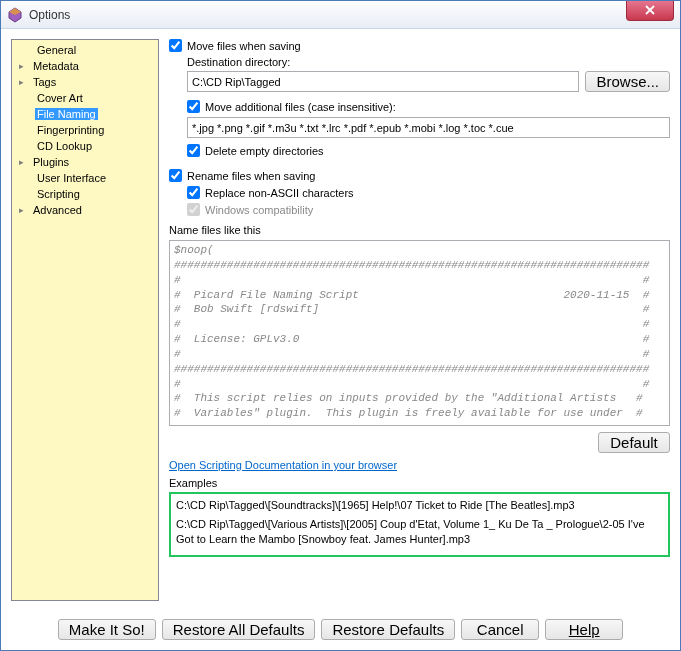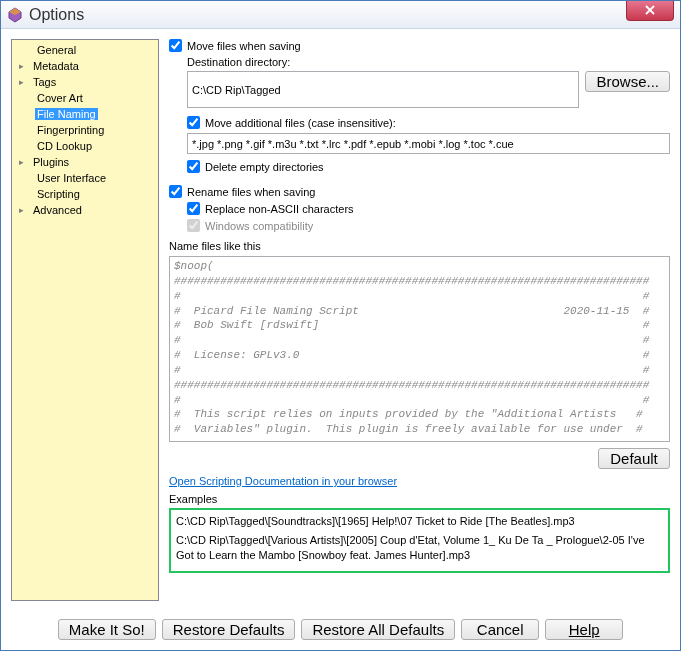--- a/index.html
+++ b/index.html
@@ -1,35 +1,35 @@
 <!DOCTYPE html>
 <html><head>
 <meta charset="utf-8">
 <style>
 * { box-sizing: border-box; margin: 0; padding: 0; }
 body { font-family: "Segoe UI", Tahoma, sans-serif; font-size: 11px; background: #fff; width: 681px; height: 651px; overflow: hidden; }
 .window { width: 681px; height: 651px; border: 1px solid #4a7bb8; background: #fff; display: flex; flex-direction: column; }
 .titlebar { height: 28px; background: linear-gradient(#fdfdfe, #e8edf5); border-bottom: 1px solid #c9d6e8; display: flex; align-items: center; padding: 0 0 0 6px; }
 .titlebar .icon { width: 16px; height: 16px; margin-right: 6px; display: inline-flex; align-items: center; justify-content: center; }
-.titlebar .title { flex: 1; font-size: 16px; color: #333; }
+.titlebar .title { flex: 1; font-size: 12px; color: #333; }
 .close-btn { width: 48px; height: 20px; background: linear-gradient(#e5758e, #c8384f); border: 1px solid #9a2b3d; border-top: none; border-radius: 0 0 4px 4px; margin-right: 6px; margin-top: -8px; display: flex; align-items: center; justify-content: center; color: #fff; cursor: pointer; }
 .close-btn svg { width: 10px; height: 10px; }
 .body { flex: 1; display: flex; padding: 10px; gap: 10px; }
 .sidebar { width: 148px; border: 1px solid #828790; background: #fef9c3; padding: 2px 1px; overflow-y: auto; }
 .tree-item { display: flex; align-items: center; height: 16px; padding-left: 6px; cursor: pointer; white-space: nowrap; }
 .tree-item .arrow { width: 12px; display: inline-block; color: #7a7a7a; font-size: 9px; }
 .tree-item .label { padding: 0 2px; }
 .tree-item.selected .label { background: #3399ff; color: #fff; }
 .content { flex: 1; display: flex; flex-direction: column; }
 .checkbox-row { display: flex; align-items: center; margin-bottom: 4px; }
 .checkbox-row input { margin-right: 5px; }
 .group { border: none; margin-left: 18px; margin-bottom: 8px; }
 .field-label { margin-bottom: 3px; }
 .dest-row { display: flex; gap: 6px; margin-bottom: 8px; }
-.dest-row input[type=text] { flex: 1; height: 37px; border: 1px solid #abadb3; padding: 0 4px; font-family: inherit; font-size: 11px; }
+.dest-row input[type=text] { flex: 1; height: 21px; border: 1px solid #abadb3; padding: 0 4px; font-family: inherit; font-size: 11px; }
 .btn { height: 21px; min-width: 72px; background: linear-gradient(#f7f7f7, #e6e6e6); border: 1px solid #acacac; border-radius: 3px; font-family: inherit; font-size: 15px; cursor: pointer; padding: 0 10px; }
 .file-masks { width: 100%; height: 21px; border: 1px solid #abadb3; padding: 0 4px; font-family: inherit; font-size: 11px; margin-bottom: 6px; }
 .disabled { color: #8a8a8a; }
 .script-area { width: 100%; height: 186px; border: 1px solid #abadb3; font-family: "Courier New", monospace; font-size: 11px; font-style: italic; color: #888; padding: 2px 4px; resize: none; overflow: auto; white-space: pre; line-height: 1.35; background: #fff; }
 .default-row { display: flex; justify-content: flex-end; margin-top: 6px; margin-bottom: 6px; }
 .link { color: #0066cc; text-decoration: underline; cursor: pointer; margin-bottom: 6px; display: inline-block; }
 .examples-label { margin-bottom: 3px; }
 .examples-box { border: 2px solid #22c55e; padding: 4px 5px; min-height: 52px; line-height: 1.35; }
 .examples-box .ex { margin-bottom: 4px; }
 .footer { display: flex; justify-content: center; gap: 6px; padding: 8px 0 10px; }
@@ -170,18 +170,18 @@
       <div class="examples-box">
         <div class="ex">C:\CD Rip\Tagged\[Soundtracks]\[1965] Help!\07 Ticket to Ride [The Beatles].mp3</div>
         <div class="ex">C:\CD Rip\Tagged\[Various Artists]\[2005] Coup d'Etat, Volume 1_ Ku De Ta _ Prologue\2-05 I've Got to Learn the Mambo [Snowboy feat. James Hunter].mp3</div>
       </div>
 
     </div>
   </div>
 
   <div class="footer">
     <button class="btn">Make It So!</button>
+    <button class="btn" style="min-width:110px">Restore All Defaults</button>
     <button class="btn" style="min-width:96px">Restore Defaults</button>
-    <button class="btn" style="min-width:110px">Restore All Defaults</button>
     <button class="btn">Cancel</button>
     <button class="btn"><u>Help</u></button>
   </div>
 </div>
 
 </body></html>

